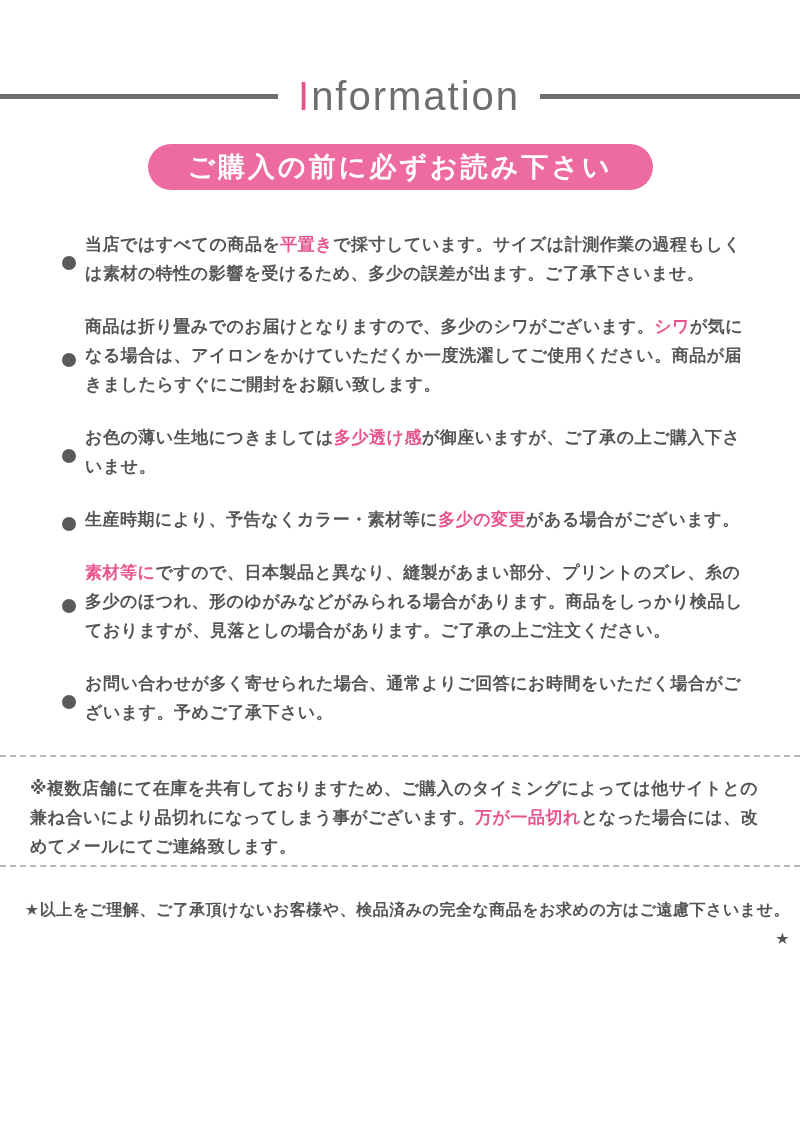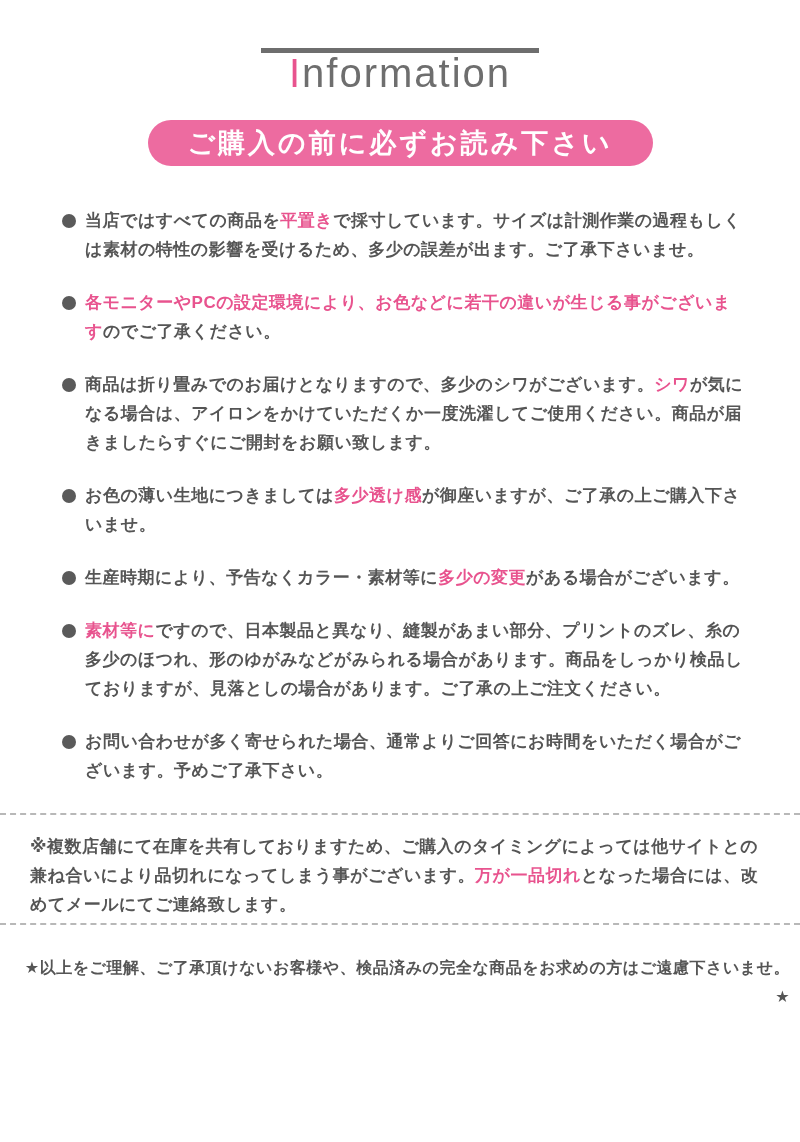--- a/index.html
+++ b/index.html
@@ -9,25 +9,24 @@
     height: 1142px;
     background: #ffffff;
     font-family: "Liberation Sans", "DejaVu Sans", sans-serif;
     color: #555555;
     overflow: hidden;
   }
   .page { width: 800px; height: 1142px; position: relative; background: #ffffff; }
 
   
   .header {
-    margin-top: 48px;
+    margin-top: 72px;
     height: 48px;
     display: flex;
     align-items: center;
-    flex-direction: column;
   }
   .hline { height: 5px; background: #6e6e6e; }
   .hline.left  { width: 278px; }
   .hline.right { flex: 1; }
   .title {
     flex: 0 0 auto;
     padding: 0 20px;
     font-size: 40px;
     font-weight: 400;
     letter-spacing: 2px;
@@ -52,21 +51,21 @@
     justify-content: center;
   }
 
   
   .notices {
     list-style: none;
     margin: 40px 56px 0 62px;
   }
   .notices li {
     display: flex;
-    align-items: flex-start;
+    align-items: center;
     margin-bottom: 24px;
   }
   .bullet {
     flex: 0 0 14px;
     width: 14px; height: 14px;
     border-radius: 50%;
     background: #5a5a5a;
     margin: 8px 9px 0 0;
   }
   .ntext, .stock-note p, .footer {
@@ -107,24 +106,20 @@
 
   <div class="banner">ご購入の前に必ずお読み下さい</div>
 
   <ul class="notices">
     <li>
       <span class="bullet"></span>
       <p class="ntext"><span>当店ではすべての商品を</span><span class="pink">平置き</span><span>で採寸しています。サイズは計測作業の過程もしくは素材の特性の影響を受けるため、多少の誤差が出ます。ご了承下さいませ。</span></p>
     </li>
     <li>
       <span class="bullet"></span>
-      <p class="ntext"><span class="pink">各モニターやPCの設定環境により、お色などに若干の違いが生じる事がございます</span><span>のでご了承ください。</span></p>
-    </li>
-    <li>
-      <span class="bullet"></span>
       <p class="ntext"><span>商品は折り畳みでのお届けとなりますので、多少のシワがございます。</span><span class="pink">シワ</span><span>が気になる場合は、アイロンをかけていただくか一度洗濯してご使用ください。商品が届きましたらすぐにご開封をお願い致します。</span></p>
     </li>
     <li>
       <span class="bullet"></span>
       <p class="ntext"><span>お色の薄い生地につきましては</span><span class="pink">多少透け感</span><span>が御座いますが、ご了承の上ご購入下さいませ。</span></p>
     </li>
     <li>
       <span class="bullet"></span>
       <p class="ntext"><span>生産時期により、予告なくカラー・素材等に</span><span class="pink">多少の変更</span><span>がある場合がございます。</span></p>
     </li>

